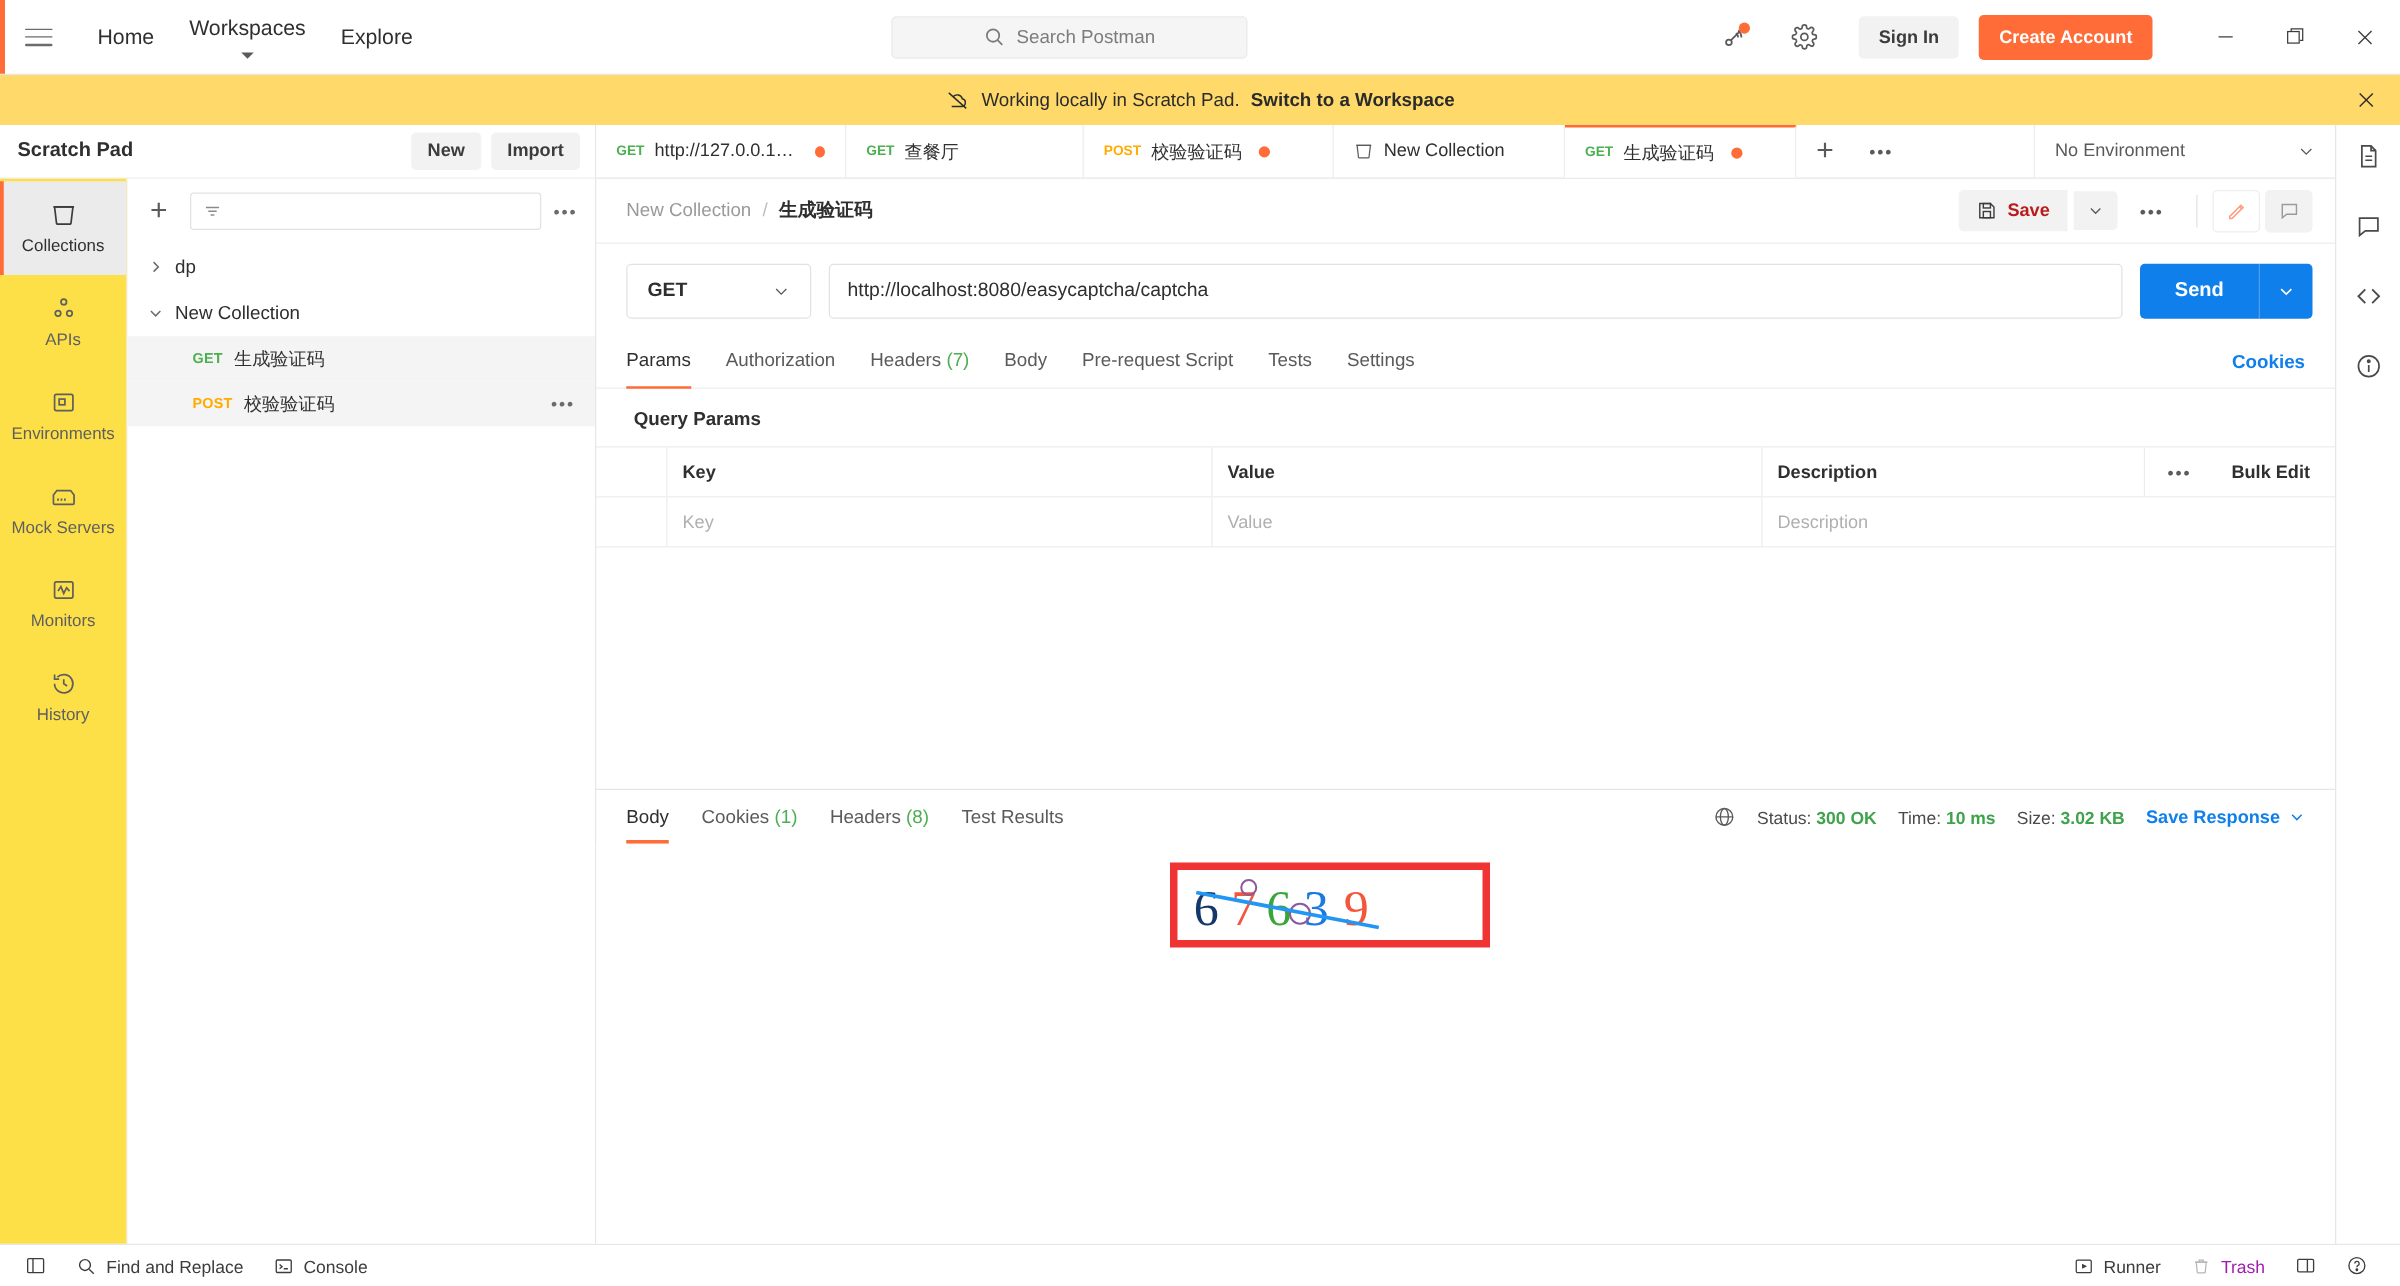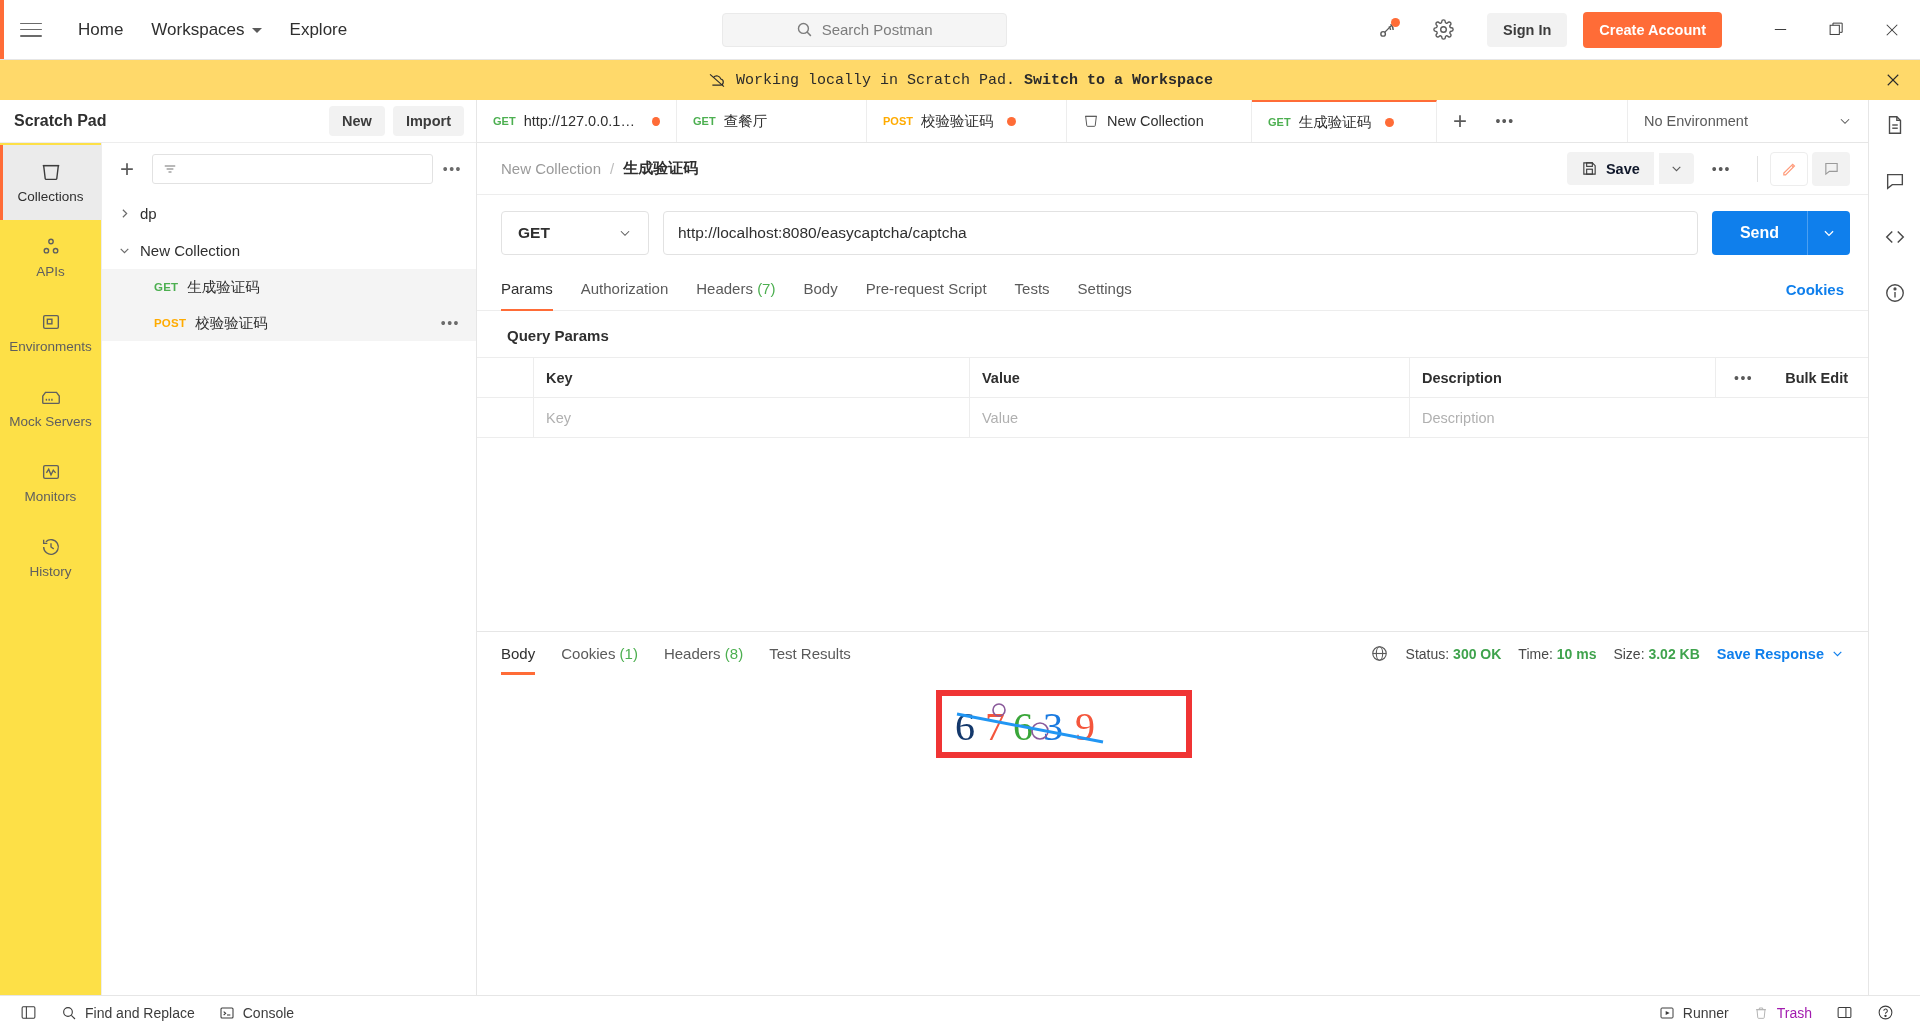--- a/index.html
+++ b/index.html
@@ -16,21 +16,21 @@
     height: 60px; flex: 0 0 60px; display: flex; align-items: center;
     border-bottom: 1px solid #e6e6e6; background: #fff; position: relative;
   }
   .topbar .accent-edge {
     position: absolute; left: 0; top: 0; bottom: 0; width: 4px; background: #ff6c37;
   }
   .hamburger { width: 22px; height: 14px; margin-left: 20px; margin-right: 22px;
     display: flex; flex-direction: column; justify-content: space-between; cursor: pointer; }
   .hamburger span { display: block; height: 1.6px; background: #6b6b6b; border-radius: 1px; }
   .nav-item { font-size: 17px; color: #2f2f2f; padding: 6px 14px; cursor: pointer; white-space: nowrap; }
-  .nav-item.with-caret { display: flex; align-items: center; gap: 7px; }
+  .nav-item.with-caret { display: flex; align-items: center; gap: 7px; flex-direction: column; }
   .caret { width: 0; height: 0; border-left: 5px solid transparent; border-right: 5px solid transparent;
     border-top: 5px solid #5a5a5a; margin-top: 2px; }
   .search-wrap { flex: 1; display: flex; justify-content: center; }
   .searchbox {
     width: 285px; height: 34px; background: #f5f5f5; border: 1px solid #eaeaea; border-radius: 4px;
     display: flex; align-items: center; justify-content: center; gap: 9px; color: #7c7c7c; font-size: 15px;
     cursor: text;
   }
   .topbar-right { display: flex; align-items: center; gap: 16px; padding-right: 0; }
   .icon-btn { width: 40px; height: 40px; display: flex; align-items: center; justify-content: center;
@@ -40,21 +40,21 @@
     padding: 9px 16px; border-radius: 4px; margin-left: 8px; cursor: pointer; }
   .btn-create { background: #ff6c37; color: #fff; font-size: 14.5px; font-weight: bold;
     padding: 10px 16px; border-radius: 4px; margin-left: 0; cursor: pointer; }
   .win-btns { display: flex; align-items: center; margin-left: 14px; }
   .win-btn { width: 56px; height: 58px; display: flex; align-items: center; justify-content: center;
     color: #3c3c3c; cursor: pointer; }
 
   
   .banner {
     height: 40px; flex: 0 0 40px; background: #ffd96a; display: flex; align-items: center;
-    justify-content: center; position: relative; font-size: 15px; color: #2b2b2b; font-family: Liberation Mono, monospace;
+    justify-content: center; position: relative; font-size: 15px; color: #2b2b2b;
   }
   .banner .bcontent { display: flex; align-items: center; gap: 9px; }
   .banner a { color: #2b2b2b; font-weight: bold; text-decoration: none; cursor: pointer; }
   .banner-close { position: absolute; right: 18px; top: 50%; transform: translateY(-50%); cursor: pointer; color: #2b2b2b; }
 
   
   .body { flex: 1; display: flex; min-height: 0; }
 
   
   .leftcol { width: 477px; flex: 0 0 477px; display: flex; flex-direction: column; border-right: 1px solid #e6e6e6; }
@@ -113,21 +113,21 @@
 
   
   .req-header { height: 52px; flex: 0 0 52px; display: flex; align-items: center;
     padding: 0 18px 0 24px; border-bottom: 1px solid #ededed; }
   .breadcrumb { display: flex; align-items: center; gap: 9px; font-size: 15px; flex: 1; }
   .bc-parent { color: #9a9a9a; cursor: pointer; }
   .bc-sep { color: #bdbdbd; }
   .bc-current { color: #2f2f2f; font-weight: bold; cursor: pointer; }
   .rh-right { display: flex; align-items: center; gap: 4px; }
   .save-btn { background: #f2f2f2; border-radius: 4px 0 0 4px; padding: 8px 14px; display: flex;
-    align-items: flex-end; gap: 8px; font-size: 14.5px; font-weight: bold; color: #0f172a; cursor: pointer; }
+    align-items: flex-end; gap: 8px; font-size: 14.5px; font-weight: bold; color: #b91c1c; cursor: pointer; }
   .save-caret { background: #f2f2f2; border-radius: 0 4px 4px 0; padding: 9px 11px; margin-left: 1px;
     color: #5a5a5a; cursor: pointer; display: flex; align-items: center; }
   .rh-dots { padding: 0 14px; color: #5a5a5a; letter-spacing: 1.5px; font-size: 14px; cursor: pointer; }
   .rh-divider { width: 1px; height: 26px; background: #e2e2e2; margin: 0 8px; }
   .sq-btn { width: 38px; height: 34px; border-radius: 4px; display: flex; align-items: center;
     justify-content: center; cursor: pointer; }
   .sq-btn.boxed { border: 1px solid #ededed; }
   .sq-btn.greyed { background: #f2f2f2; }
 
   

